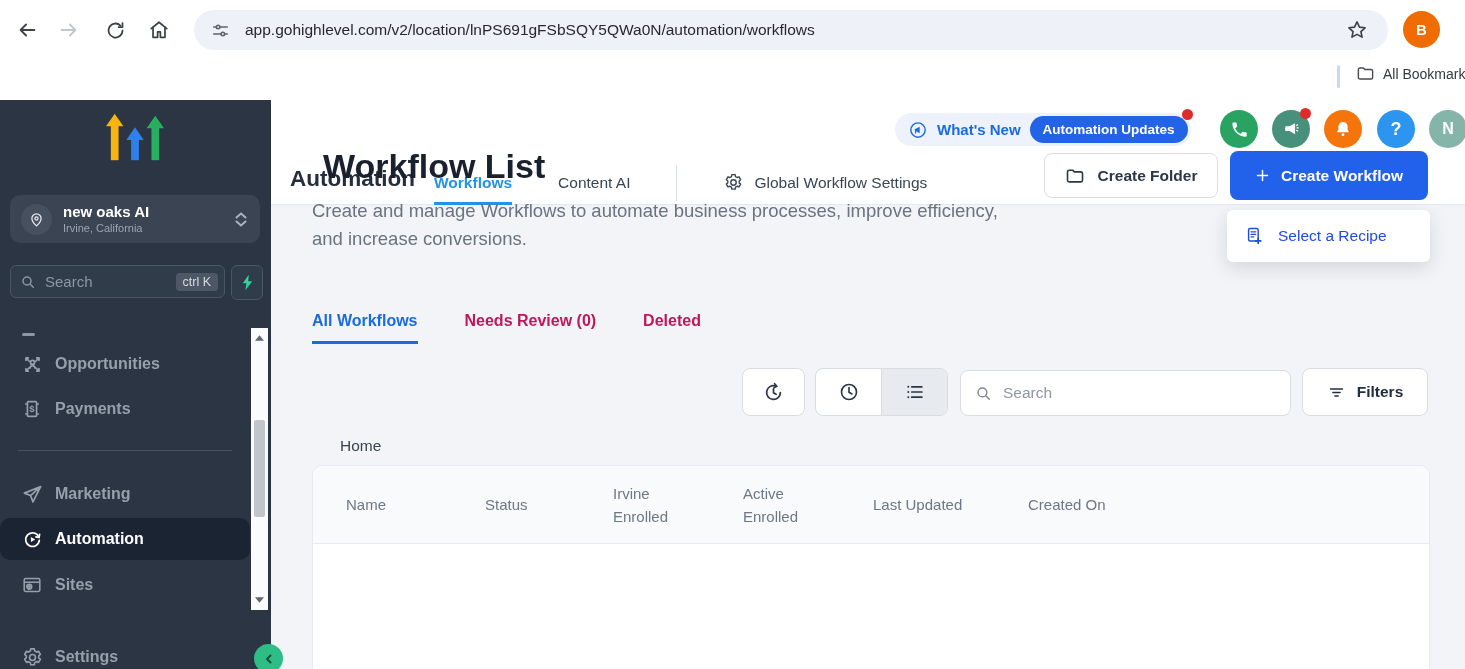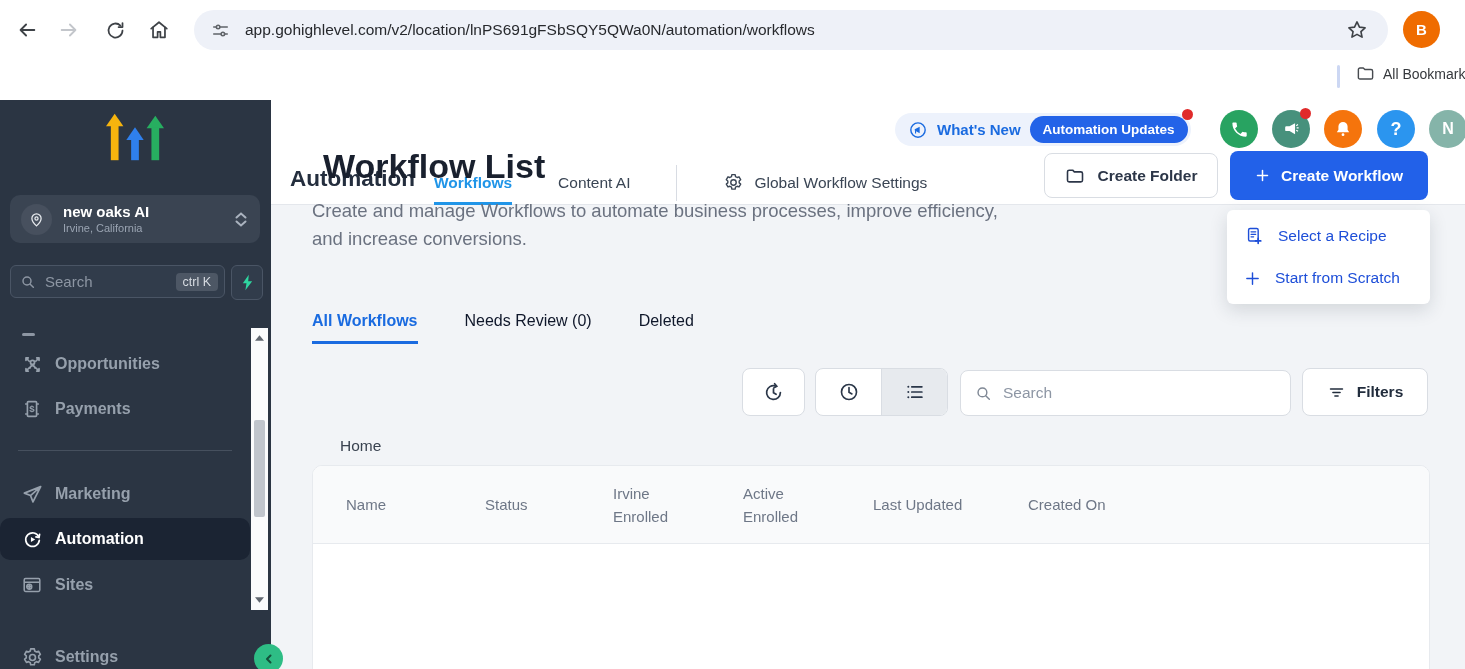--- a/index.html
+++ b/index.html
@@ -61,21 +61,21 @@
   .hsettings{display:flex;align-items:center;gap:10px;color:#3a4554;font-size:15.5px;font-weight:500}
 
   .ptitle{position:absolute;left:52px;top:47px;font-size:34px;font-weight:600;color:#19202e}
   .psub{position:absolute;left:41px;top:97px;width:705px;font-size:18.5px;line-height:28px;color:#6b7280}
   .btnw{background:#fff;border:1px solid #d9dde3;border-radius:8px;box-sizing:border-box;display:flex;align-items:center;justify-content:center;color:#2b3749}
   .btn-folder{position:absolute;left:773px;top:53px;width:174px;height:45px;gap:13px;font-size:15.5px;font-weight:600;color:#2c3648}
   .btn-create{position:absolute;left:959px;top:51px;width:198px;height:49px;background:#2261e9;border-radius:8px;color:#fff;display:flex;align-items:center;justify-content:center;gap:11px;font-size:15.5px;font-weight:600}
   .dropdown{position:absolute;left:956px;top:110px;width:203px;background:#fff;border-radius:6px;box-shadow:0 6px 18px rgba(35,45,60,.15);padding:5px 0;z-index:5}
   .dd-item{height:42px;display:flex;align-items:center;gap:14px;padding:0 17px;font-size:15.5px;color:#1d4ed8}
   .wtabs{position:absolute;left:41px;top:212px;display:flex;gap:47px}
-  .wtab{font-size:16px;color:#0f172a;font-weight:400;padding-bottom:11px;border-bottom:3px solid transparent;white-space:nowrap}
+  .wtab{font-size:16px;color:#be185d;font-weight:700;padding-bottom:11px;border-bottom:3px solid transparent;white-space:nowrap}
   .wtab.active{color:#1a6be0;border-color:#1a6be0;font-weight:600}
   .tb-history{position:absolute;left:471px;top:268px;width:63px;height:48px}
   .tb-seg{position:absolute;left:544px;top:268px;width:133px;height:48px;border:1px solid #d9dde3;border-radius:8px;overflow:hidden;display:flex;background:#fff;box-sizing:border-box}
   .seg{flex:1;display:flex;align-items:center;justify-content:center;color:#2b3749}
   .seg.right{border-left:1px solid #d9dde3}
   .seg.active{background:#e7eaee}
   .tb-search{position:absolute;left:689px;top:270px;width:331px;height:46px;background:#fff;border:1px solid #d9dde3;border-radius:8px;display:flex;align-items:center;box-sizing:border-box;padding:0 14px;gap:9px;color:#7e8794}
   .tb-search input{flex:1;min-width:0;border:none;outline:none;background:transparent;font-size:15.5px;color:#333;font-family:inherit}
   .tb-search input::placeholder{color:#8d96a4}
   .tb-filters{position:absolute;left:1031px;top:268px;width:126px;height:48px;gap:11px;font-size:15.5px;font-weight:600;color:#222d3d}
@@ -360,26 +360,20 @@
 
     <div class="dropdown">
       <div class="dd-item">
         <svg width="20" height="20" viewBox="0 0 24 24" fill="none" stroke="currentColor" stroke-width="1.7" stroke-linecap="round">
             <rect x="5.5" y="3" width="11.5" height="15" rx="1.8"></rect>
             <path d="M8.5 7h5.5M8.5 10h5.5M8.5 13h3"></path>
             <path d="M17 14.8v6.2M13.9 17.9h6.2" stroke-width="2"></path>
           </svg>
         <span>Select a Recipe</span>
       </div>
-      <div class="dd-item">
-        <svg width="17" height="17" viewBox="0 0 24 24" fill="none" stroke="currentColor" stroke-width="2" stroke-linecap="round">
-            <path d="M12 4v16M4 12h16"></path>
-          </svg>
-        <span>Start from Scratch</span>
-      </div>
     </div>
 
     <div class="wtabs">
       <div class="wtab active">All Workflows</div>
       <div class="wtab">Needs Review (0)</div>
       <div class="wtab">Deleted</div>
     </div>
 
     <div class="btnw tb-history">
       <svg width="23" height="23" viewBox="0 0 24 24" fill="none" stroke="currentColor" stroke-width="1.8" stroke-linecap="round">

